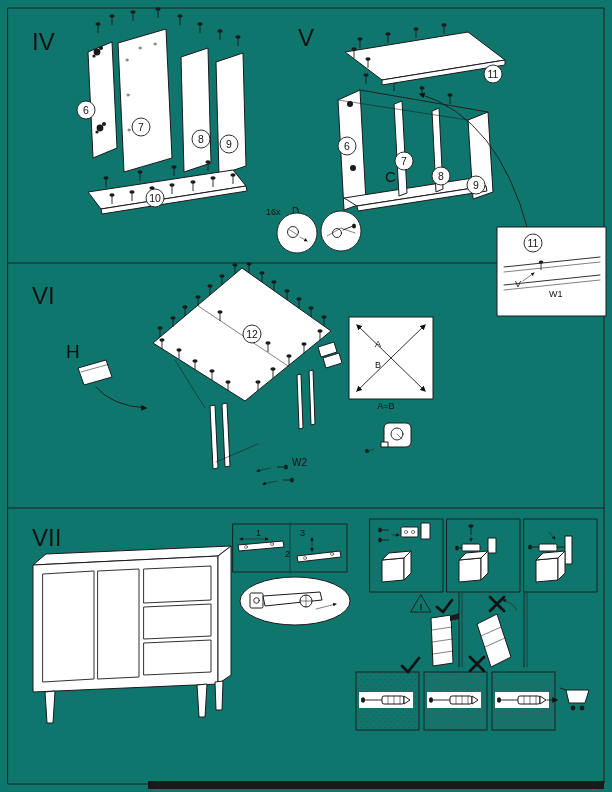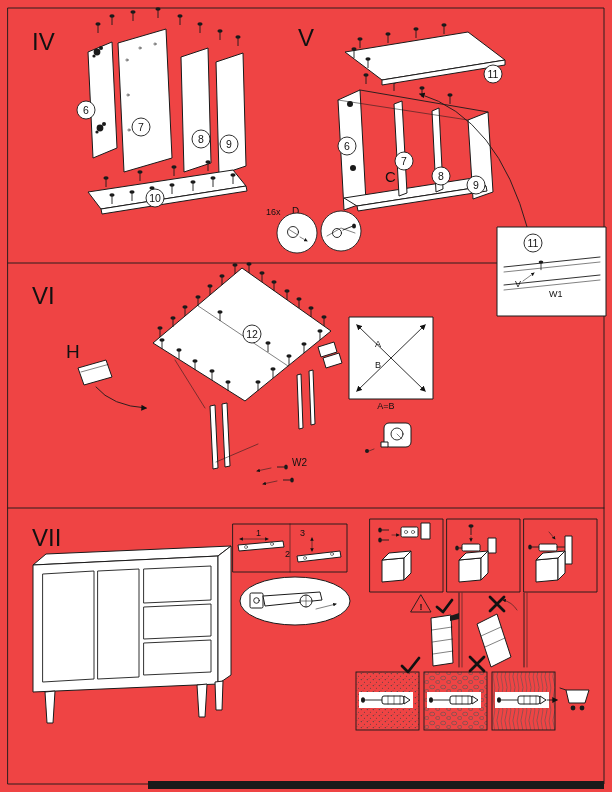--- a/index.html
+++ b/index.html
@@ -1,16 +1,16 @@
 <!DOCTYPE html>
 <html><head>
 <meta charset="utf-8">
 <style>
   html,body{margin:0;padding:0;background:#ffffff}
-  .page{width:612px;height:792px;background:#ef4444;position:relative;overflow:hidden}
+  .page{width:612px;height:792px;background:#0f766e;position:relative;overflow:hidden}
   svg{display:block;font-family:"Liberation Sans",sans-serif}
   .o{fill:#fff;stroke:#1a1a1a;stroke-width:1;stroke-linejoin:round}
   .l{fill:none;stroke:#1a1a1a;stroke-width:0.9;stroke-linecap:round;stroke-linejoin:round}
   .thin{stroke-width:0.55}
   .dark{fill:#1a1a1a;stroke:none}
   .callout{fill:#fff;stroke:#1a1a1a;stroke-width:0.9}
   .num{font-size:10.5px;fill:#111;text-anchor:middle}
   .step{font-size:24px;fill:#111}
   .letter{font-size:16px;fill:#111}
   .sm{font-size:9px;fill:#111}

